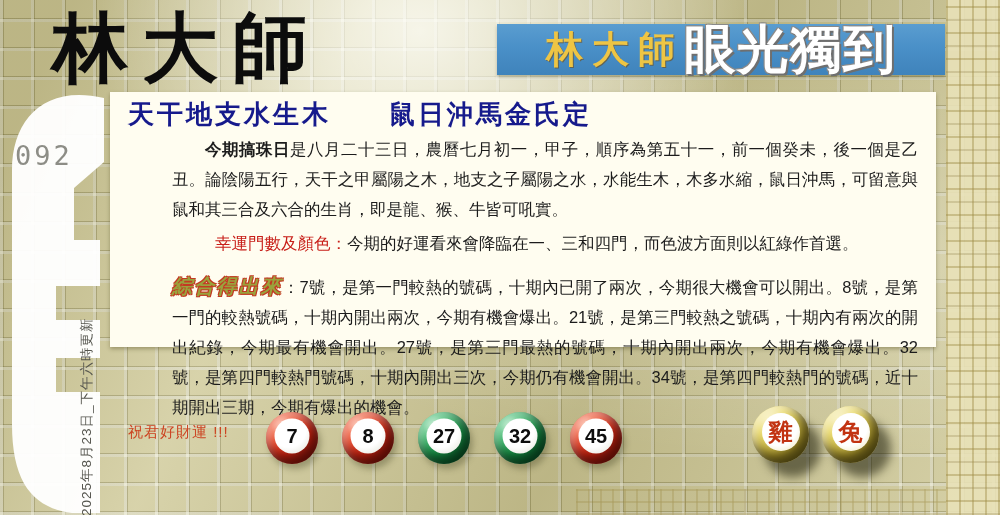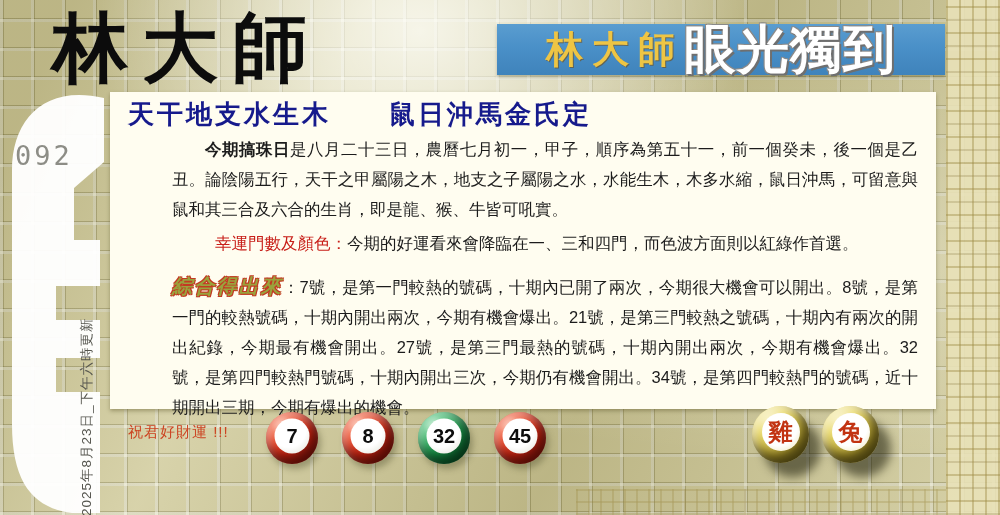--- a/index.html
+++ b/index.html
@@ -57,21 +57,21 @@
   }
   .banner-name{
     color:#eec544;font-size:37px;letter-spacing:9px;font-weight:bold;
     text-shadow:1px 1px 0 rgba(120,70,0,.55);white-space:nowrap;
   }
   .banner-slogan{
     color:#ffffff;font-size:52px;font-weight:bold;letter-spacing:1px;white-space:nowrap;
     text-shadow:2px 2px 0 #6f6f6f,-1px -1px 0 #8a8a8a,1px -1px 0 #8a8a8a,-1px 1px 0 #8a8a8a;
   }
   .panel{
-    position:absolute;left:110px;top:92px;width:826px;height:317px;
+    position:absolute;left:110px;top:92px;width:826px;height:255px;
     background:#fffdf0;padding:4px 18px;box-sizing:border-box;
     box-shadow:0 2px 4px rgba(90,85,40,.45);
   }
   .headline{
     font-size:26px;font-weight:bold;color:#161a8c;
     letter-spacing:3px;line-height:36px;white-space:nowrap;
   }
   .para{font-size:16.5px;color:#1c1c1c;line-height:30px;text-align:justify;margin-left:44px;}
   .p1{text-indent:2em;margin-top:2px;}
   .p1 .lead{font-weight:bold;}
@@ -158,20 +158,23 @@
 </div>
 
 <div class="balls-row">
     <div class="ball red">
       <div class="num">7</div>
     </div>
     <div class="ball red">
       <div class="num">8</div>
     </div>
     <div class="ball green">
+      <div class="num">27</div>
+    </div>
+    <div class="ball green">
       <div class="num">32</div>
     </div>
     <div class="ball red">
       <div class="num">45</div>
     </div>
   </div>
 
 <div class="zodiac-row">
     <div class="zball">
       <div class="zchar">雞</div>

